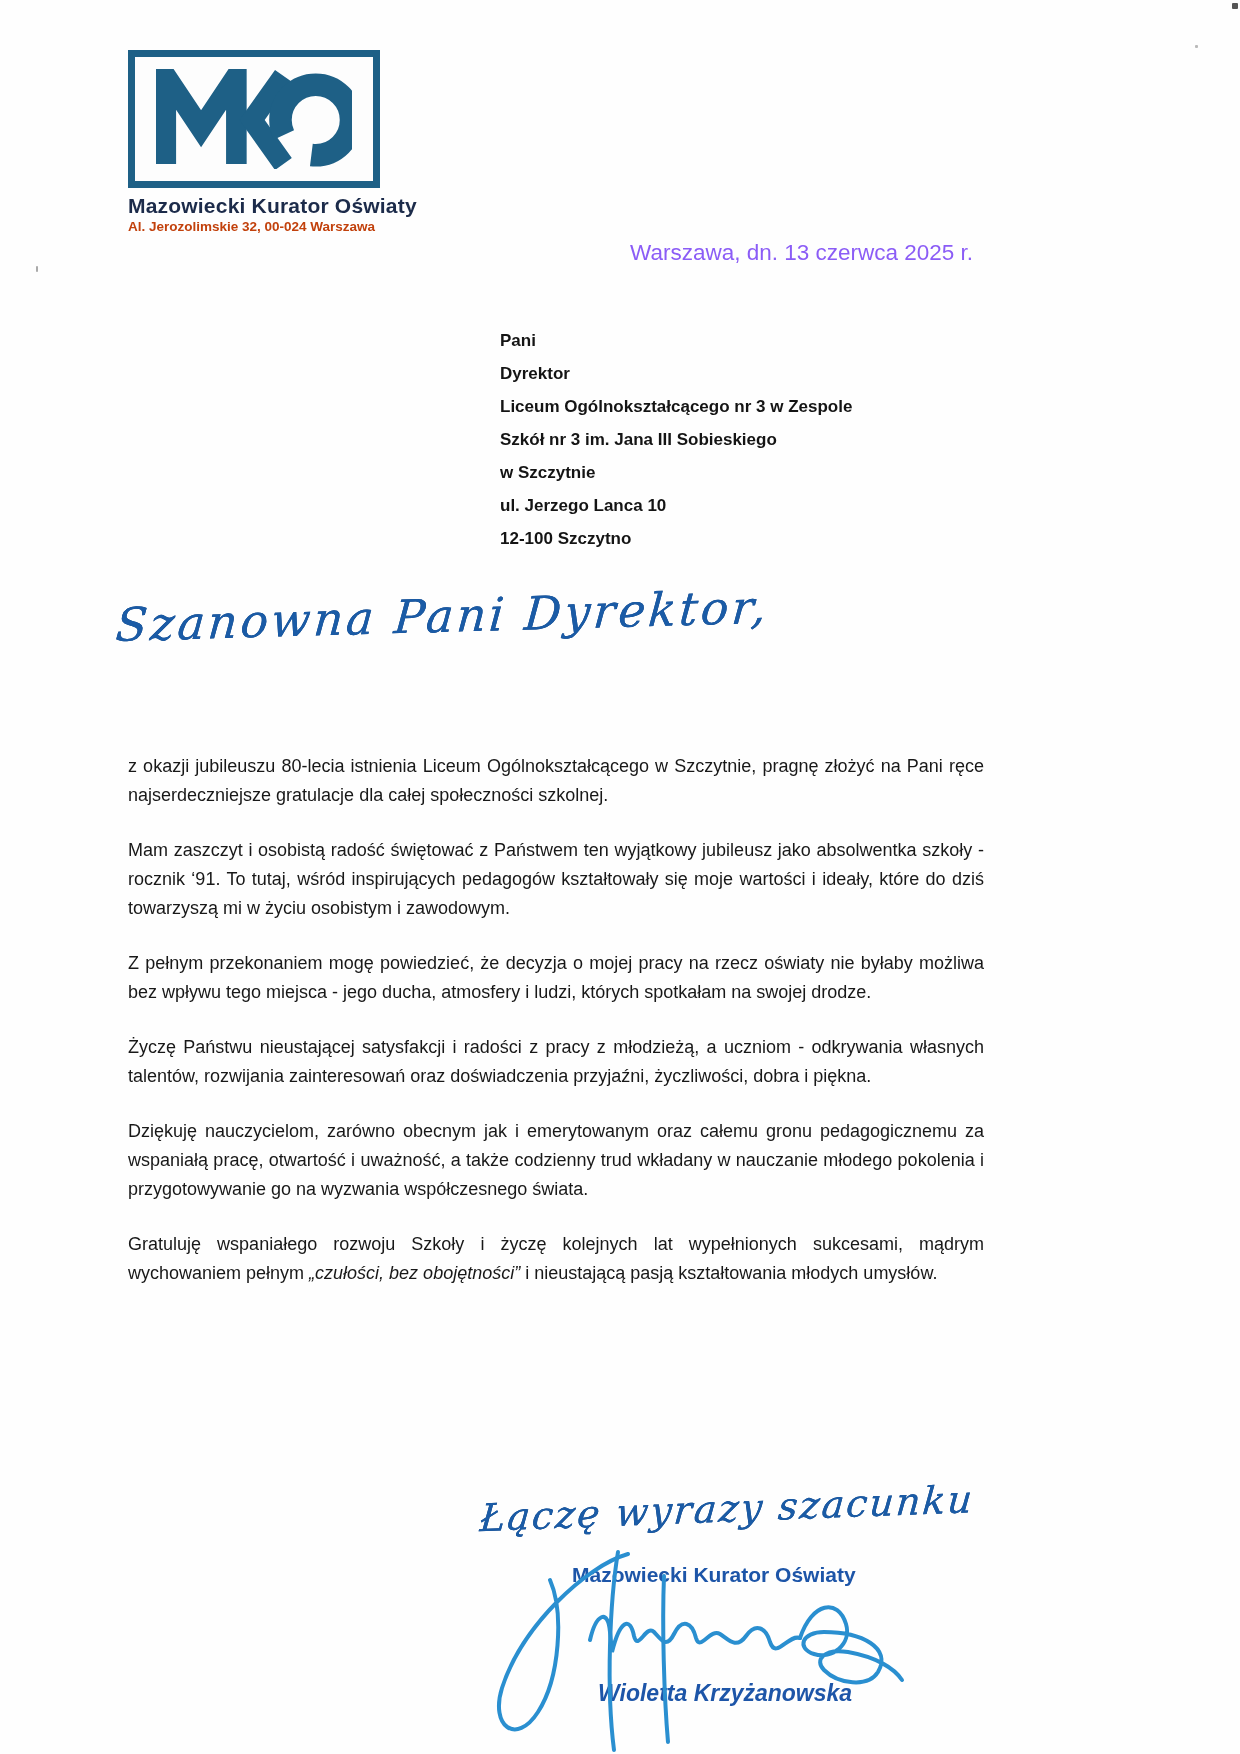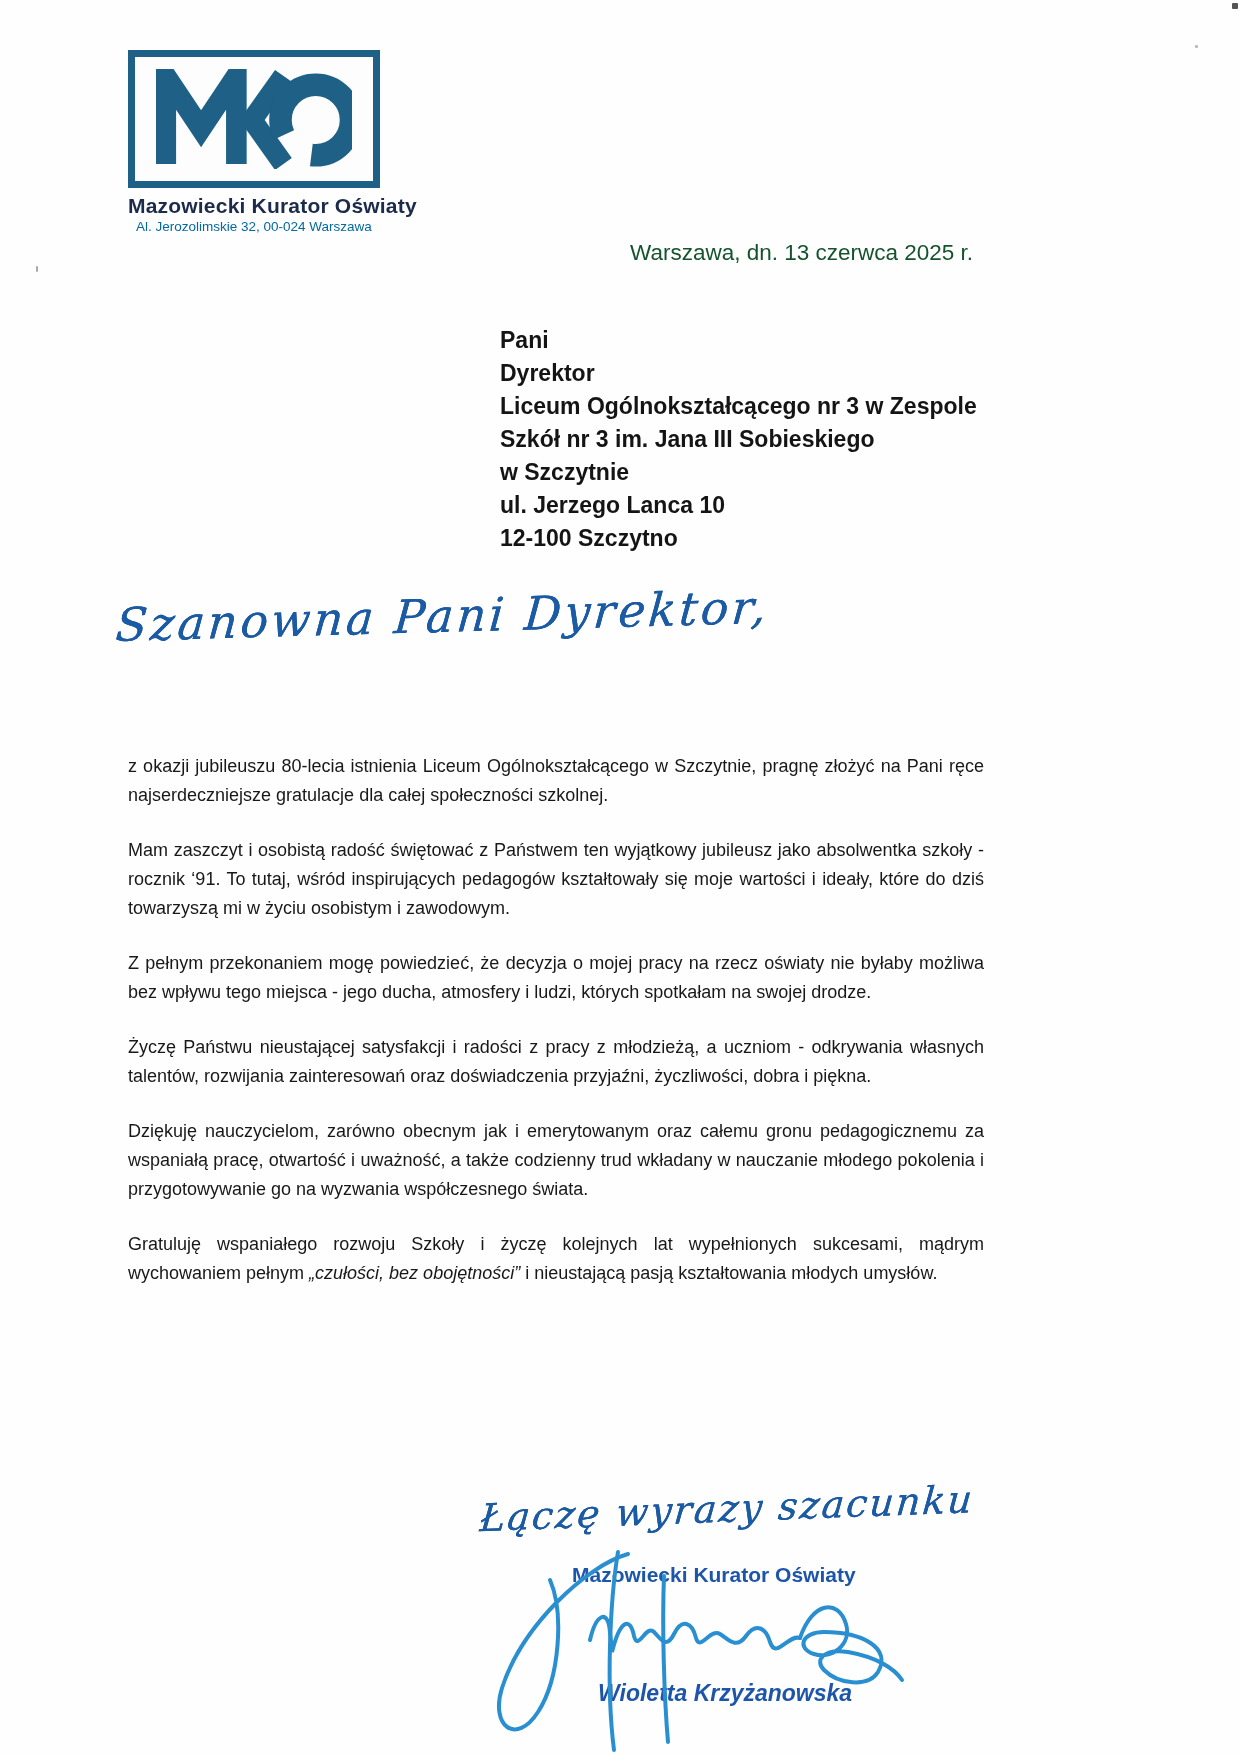--- a/index.html
+++ b/index.html
@@ -19,32 +19,32 @@
     border:7px solid #1e6086;
     display:flex;align-items:center;justify-content:center;
     background:#fdfdfd;
   }
   .org-name{
     margin-top:6px;
     font-size:21px;font-weight:bold;color:#1c2b4a;
     letter-spacing:.2px;white-space:nowrap;
   }
   .org-address{
-    font-size:13.5px;font-weight:normal;color:#0369a1;
-    margin-top:1px;margin-left:8px;white-space:nowrap;
+    font-size:13.5px;font-weight:bold;color:#c2410c;
+    margin-top:1px;margin-left:0;white-space:nowrap;
   }
   
   .dateline{
     position:absolute;left:630px;top:240px;
-    font-size:22.5px;color:#14532d;white-space:nowrap;
+    font-size:22.5px;color:#8b5cf6;white-space:nowrap;
   }
   
   .recipient{
     position:absolute;left:500px;top:324px;
-    font-size:23px;font-weight:bold;line-height:33px;color:#141414;
+    font-size:17px;font-weight:bold;line-height:33px;color:#141414;
   }
   
   .handwriting{
     font-family:"DejaVu Serif", serif;
     font-style:italic;
     color:#1a5ba6;
     text-shadow:0 0 .6px #0f3d78;
   }
   .salutation{
     position:absolute;left:118px;top:598px;

